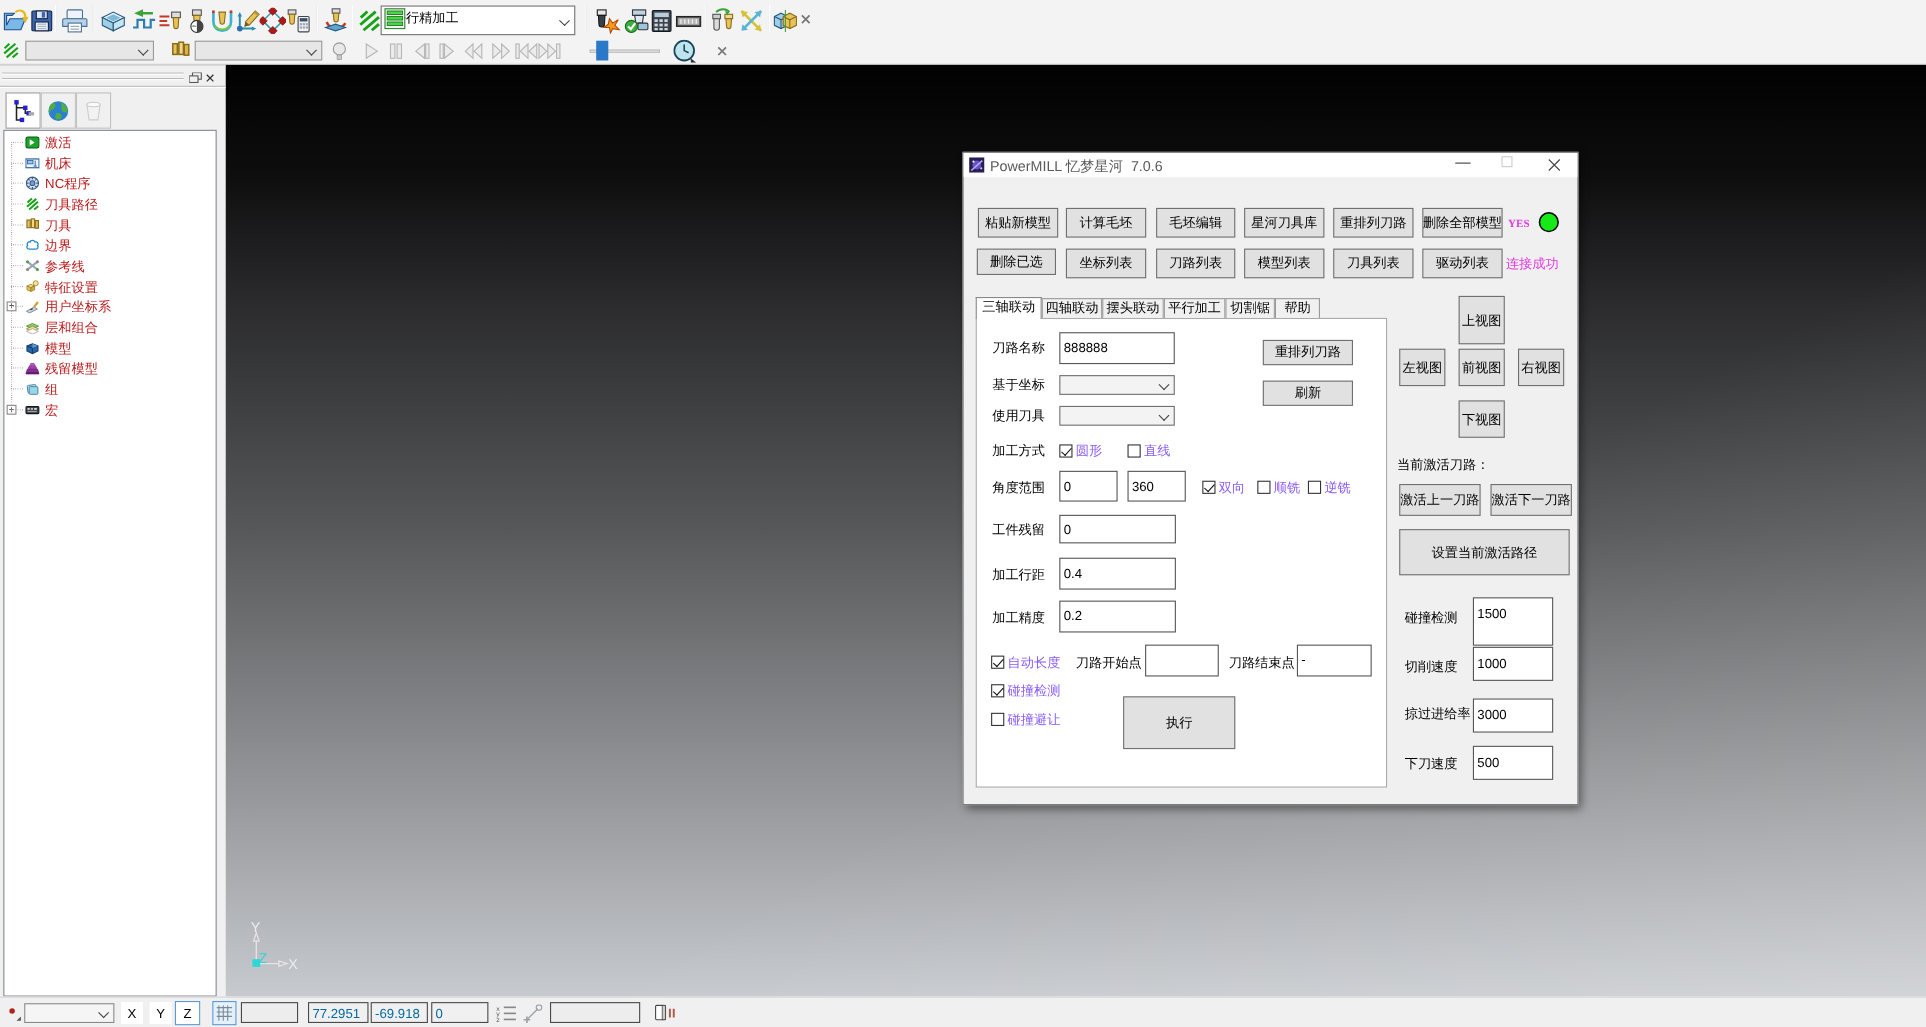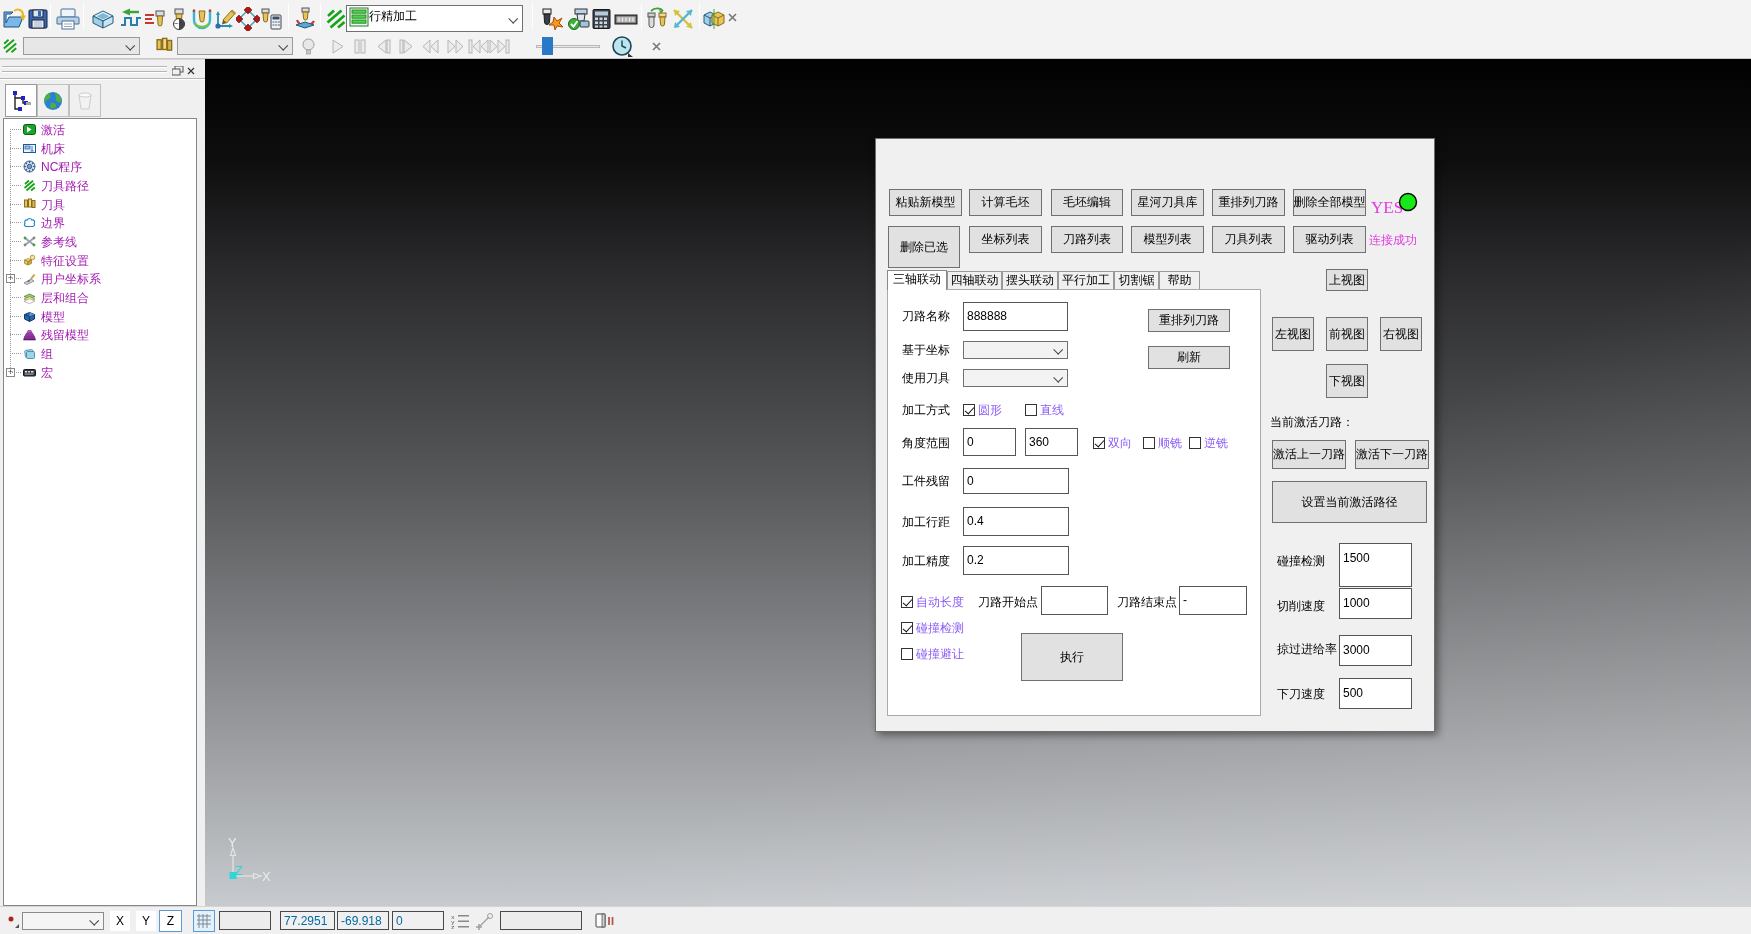--- a/index.html
+++ b/index.html
@@ -43,21 +43,21 @@
 .combo { position:absolute; background:#fff; border:1px solid #707070; }
 .combo:after { content:""; position:absolute; right:6px; top:50%; margin-top:-3px; width:6px; height:6px; border-right:1px solid #444; border-bottom:1px solid #444; transform:rotate(45deg) translateY(-1px); }
 .tab { position:absolute; top:132px; height:18px; background:#f0f0f0; border:1px solid #999; border-bottom:none; font-size:12px; color:#000; text-align:center; line-height:17px; }
 .tab.sel { top:131px; height:20px; background:#fff; border:1px solid #888; border-bottom:none; z-index:2; }
 .ltab { position:absolute; top:24px; width:32px; height:33px; background:#f0f0f0; border:1px solid #c0c0c0; display:flex; align-items:center; justify-content:center; }
 .ltab.sel { background:#fff; border:1px solid #9a9a9a; }
 .vdot { position:absolute; left:6px; top:10px; width:1px; height:243px; background-image:linear-gradient(#999 1px, transparent 1px); background-size:1px 2px; }
 .trow { position:absolute; left:0; height:19px; width:190px; }
 .stub { position:absolute; left:6px; top:9px; width:11px; height:1px; background-image:linear-gradient(90deg,#999 1px, transparent 1px); background-size:2px 1px; }
 .tic { position:absolute; left:19px; top:3px; width:13px; height:13px; }
-.tlb { position:absolute; left:37px; top:2px; font-size:12px; color:#a21caf; white-space:nowrap; }
+.tlb { position:absolute; left:37px; top:2px; font-size:12px; color:#b91c1c; white-space:nowrap; }
 .exp { position:absolute; left:2px; top:5px; width:9px; height:9px; border:1px solid #888; background:#fff; font-size:9px; line-height:7px; text-align:center; color:#333; }
 </style>
 </head>
 <body>
 <div class="abs" id="tb1">
   <svg class="ticon" style="left:2px" viewBox="0 0 24 24">
       <path d="M2 7 L2 20 L17 20 L21 10 L7 10 L4 16 L4 7 L9 7 L11 5 L2 5 Z" fill="#7ab8e8" stroke="#1c4f8a"></path>
       <path d="M12 4 C16 1 21 3 21 8 L21 12" fill="none" stroke="#e8b820" stroke-width="2"></path>
       <path d="M21 14 L18 8.5 L24 8.5 Z" fill="#e8b820"></path>
     </svg>
@@ -514,32 +514,47 @@
       <path d="M1 14 l6 0 M4 11 l0 6" stroke="#9aa0a6" stroke-width="1.5"></path>
     </svg>
   <div class="sfield" style="left:500px;top:4px;width:82px;background:#ededed"></div>
   <svg style="position:absolute;left:595px;top:6px" width="22" height="16">
       <rect x="1" y="1" width="9" height="13" rx="1" fill="#fff" stroke="#444"></rect>
       <rect x="7" y="1" width="3" height="13" fill="#ccc" stroke="#444" stroke-width="0.7"></rect>
       <path d="M14 4 v8 M17.5 4 v8" stroke="#b05a50" stroke-width="1.8"></path>
     </svg>
 </div>
 <div class="abs" id="dialog">
+  <div id="dtitle">
+    <svg style="position:absolute;left:5px;top:4px" width="14" height="14">
+      <rect width="14" height="14" fill="#2a2050"></rect>
+      <circle cx="7" cy="7" r="4" fill="#6a4fd0"></circle>
+      <path d="M2 12 L12 3" stroke="#b8a8f0" stroke-width="1.5" fill="none"></path>
+      <circle cx="4" cy="4" r="1" fill="#fff"></circle>
+        <circle cx="11" cy="10" r="1" fill="#cfc6ff"></circle>
+    </svg>
+    <span style="position:absolute;left:24px;top:3px;font-size:13px;color:#5a5a5a">PowerMILL 忆梦星河&nbsp; 7.0.6</span>
+    <span style="position:absolute;left:447px;top:0px;font-size:14px;color:#333">—</span>
+    <span style="position:absolute;left:489px;top:3px;width:10px;height:10px;border:1px solid #ccc"></span>
+    <svg style="position:absolute;left:531px;top:5px" width="12" height="12">
+        <path d="M1 1 L11 11 M11 1 L1 11" stroke="#444" stroke-width="1"></path>
+      </svg>
+  </div>
 
   <div class="btn" style="left:13px;top:50px;width:73px;height:27px">粘贴新模型</div>
   <div class="btn" style="left:93px;top:50px;width:73px;height:27px">计算毛坯</div>
   <div class="btn" style="left:175px;top:50px;width:72px;height:27px">毛坯编辑</div>
   <div class="btn" style="left:255px;top:50px;width:73px;height:27px">星河刀具库</div>
   <div class="btn" style="left:336px;top:50px;width:73px;height:27px">重排列刀路</div>
   <div class="btn" style="left:417px;top:50px;width:73px;height:27px">删除全部模型</div>
-  <span class="lbl mag" style="left:495px;top:59px;font-family:'Liberation Serif',serif;font-size:17px;font-weight:normal">YES</span>
+  <span class="lbl mag" style="left:495px;top:59px;font-family:'Liberation Serif',serif;font-size:10px;font-weight:bold">YES</span>
   <svg style="position:absolute;left:522px;top:53px" width="20" height="20">
       <circle cx="10" cy="10" r="8.5" fill="#17e817" stroke="#000" stroke-width="1.4"></circle>
     </svg>
-  <div class="btn" style="left:12px;top:87px;width:72px;height:42px">删除已选</div>
+  <div class="btn" style="left:12px;top:87px;width:72px;height:24px">删除已选</div>
   <div class="btn" style="left:93px;top:87px;width:73px;height:27px">坐标列表</div>
   <div class="btn" style="left:175px;top:87px;width:72px;height:27px">刀路列表</div>
   <div class="btn" style="left:255px;top:87px;width:73px;height:27px">模型列表</div>
   <div class="btn" style="left:336px;top:87px;width:73px;height:27px">刀具列表</div>
   <div class="btn" style="left:417px;top:87px;width:73px;height:27px">驱动列表</div>
   <span class="lbl mag" style="left:493px;top:93px;font-size:12px">连接成功</span>
 
   <div style="position:absolute;left:11px;top:150px;width:374px;height:427px;background:#fff;border:1px solid #aaa"></div>
   <div class="tab sel" style="left:11px;width:60px">三轴联动</div>
   <div class="tab" style="left:71px;width:55px">四轴联动</div>
@@ -573,21 +588,21 @@
   <span class="lbl" style="left:102px;top:455px">刀路开始点</span>
   <div class="inp" style="left:165px;top:447px;width:67px;height:29px"></div>
   <span class="lbl" style="left:241px;top:455px">刀路结束点</span>
   <div class="inp" style="left:303px;top:447px;width:68px;height:29px;line-height:25px">-</div>
   <span class="cb" style="left:25px;top:481px"><span class="bx ck"></span>碰撞检测</span>
   <span class="cb" style="left:25px;top:507px"><span class="bx"></span>碰撞避让</span>
   <div class="btn" style="left:145px;top:494px;width:102px;height:48px">执行</div>
 
   <div class="btn" style="left:272px;top:170px;width:82px;height:23px">重排列刀路</div>
   <div class="btn" style="left:272px;top:207px;width:82px;height:23px">刷新</div>
-  <div class="btn" style="left:450px;top:130px;width:42px;height:22px">上视图</div>
+  <div class="btn" style="left:450px;top:130px;width:42px;height:44px">上视图</div>
   <div class="btn" style="left:396px;top:178px;width:42px;height:34px">左视图</div>
   <div class="btn" style="left:450px;top:178px;width:42px;height:34px">前视图</div>
   <div class="btn" style="left:504px;top:178px;width:42px;height:34px">右视图</div>
   <div class="btn" style="left:450px;top:225px;width:42px;height:34px">下视图</div>
   <span class="lbl" style="left:394px;top:275px">当前激活刀路：</span>
   <div class="btn" style="left:396px;top:301px;width:74px;height:29px">激活上一刀路</div>
   <div class="btn" style="left:479px;top:301px;width:74px;height:29px">激活下一刀路</div>
   <div class="btn" style="left:396px;top:342px;width:155px;height:42px">设置当前激活路径</div>
   <span class="lbl" style="left:401px;top:414px">碰撞检测</span>
   <div class="inp" style="left:463px;top:404px;width:73px;height:44px;line-height:27px">1500</div>

